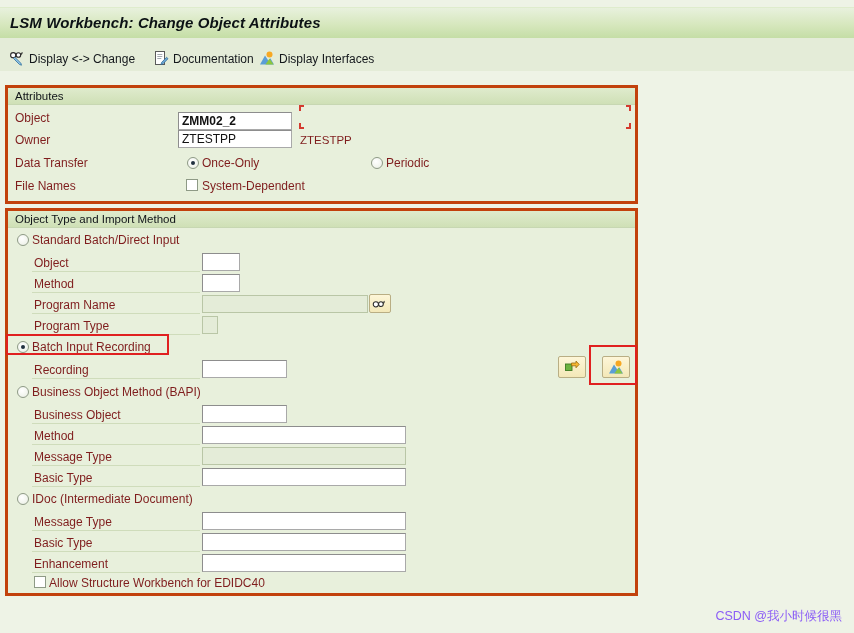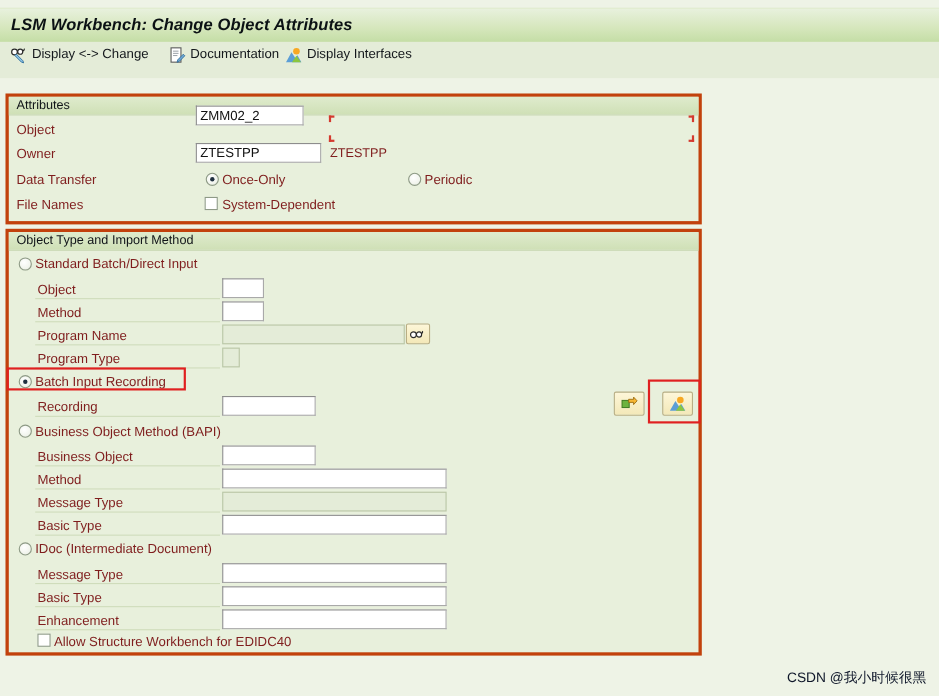--- a/index.html
+++ b/index.html
@@ -23,21 +23,21 @@
     color:#0b1114;letter-spacing:.1px;white-space:nowrap;
   }
 
   
   .toolbar{
     position:absolute;left:0;top:38px;width:854px;height:33px;
     background:#e4ecd8;
   }
   .tbtn{
     position:absolute;top:4px;height:24px;
-    display:flex;align-items:flex-start;gap:4px;
+    display:flex;align-items:flex-end;gap:4px;
     padding:0 3px;cursor:default;white-space:nowrap;
   }
   .tbtn .lab{font-size:12px;color:#14181c;}
   .ico{width:16px;height:16px;position:relative;flex:0 0 16px;}
 
   
   .ico-glasses svg,.ico-doc svg,.ico-mount svg{display:block;}
 
   
   .panel{
@@ -107,21 +107,21 @@
 
   
   .redbox{
     position:absolute;box-sizing:border-box;
     border:2px solid #e02020;pointer-events:none;
   }
 
   
   .wm{
     position:absolute;right:12px;bottom:8px;
-    font-size:12.5px;color:#0f172a;white-space:nowrap;
+    font-size:12.5px;color:#8b5cf6;white-space:nowrap;
   }
 </style>
 </head>
 <body>
 
 <div class="titlebar">
   <div class="ttl">LSM Workbench: Change Object Attributes</div>
 </div>
 
 <div class="toolbar">
@@ -159,21 +159,21 @@
       </svg>
     </span>
     <span class="lab">Display Interfaces</span>
   </div>
 </div>
 
 <div class="panel" style="left:5px;top:85px;width:627px;height:113px;">
   <div class="panel-hd">Attributes</div>
 
   <div class="lbl" style="left:7px;top:22px;">Object</div>
-  <input class="inp" style="left: 170px; top: 8px; width: 98px;" value="ZMM02_2">
+  <input class="inp" style="left: 170px; top: 24px; width: 114px; font-weight: bold;" value="ZMM02_2">
   <div class="brk" style="left:291px;top:17px;width:332px;height:24px;">
     <i style="left:0;top:0;width:5px;height:2px;"></i>
     <i style="left:0;top:0;width:2px;height:6px;"></i>
     <i style="left:0;bottom:0;width:5px;height:2px;"></i>
     <i style="left:0;bottom:0;width:2px;height:6px;"></i>
     <i style="right:0;top:0;width:5px;height:2px;"></i>
     <i style="right:0;top:0;width:2px;height:6px;"></i>
     <i style="right:0;bottom:0;width:5px;height:2px;"></i>
     <i style="right:0;bottom:0;width:2px;height:6px;"></i>
   </div>

